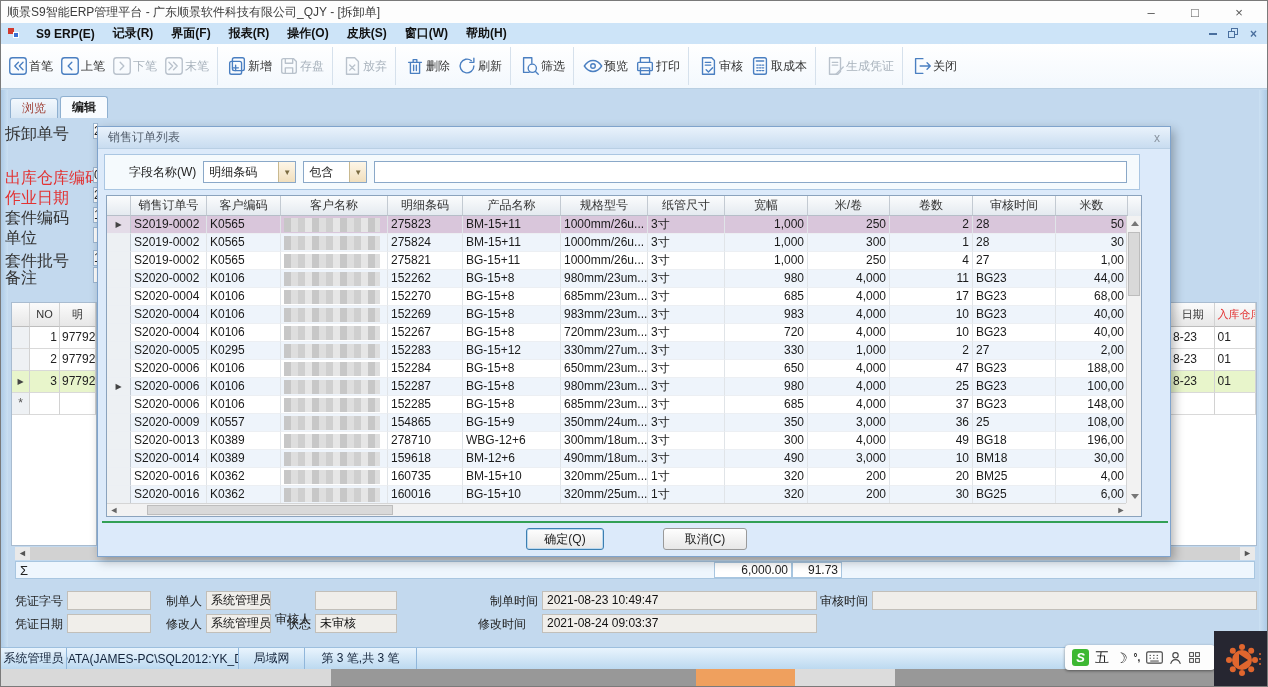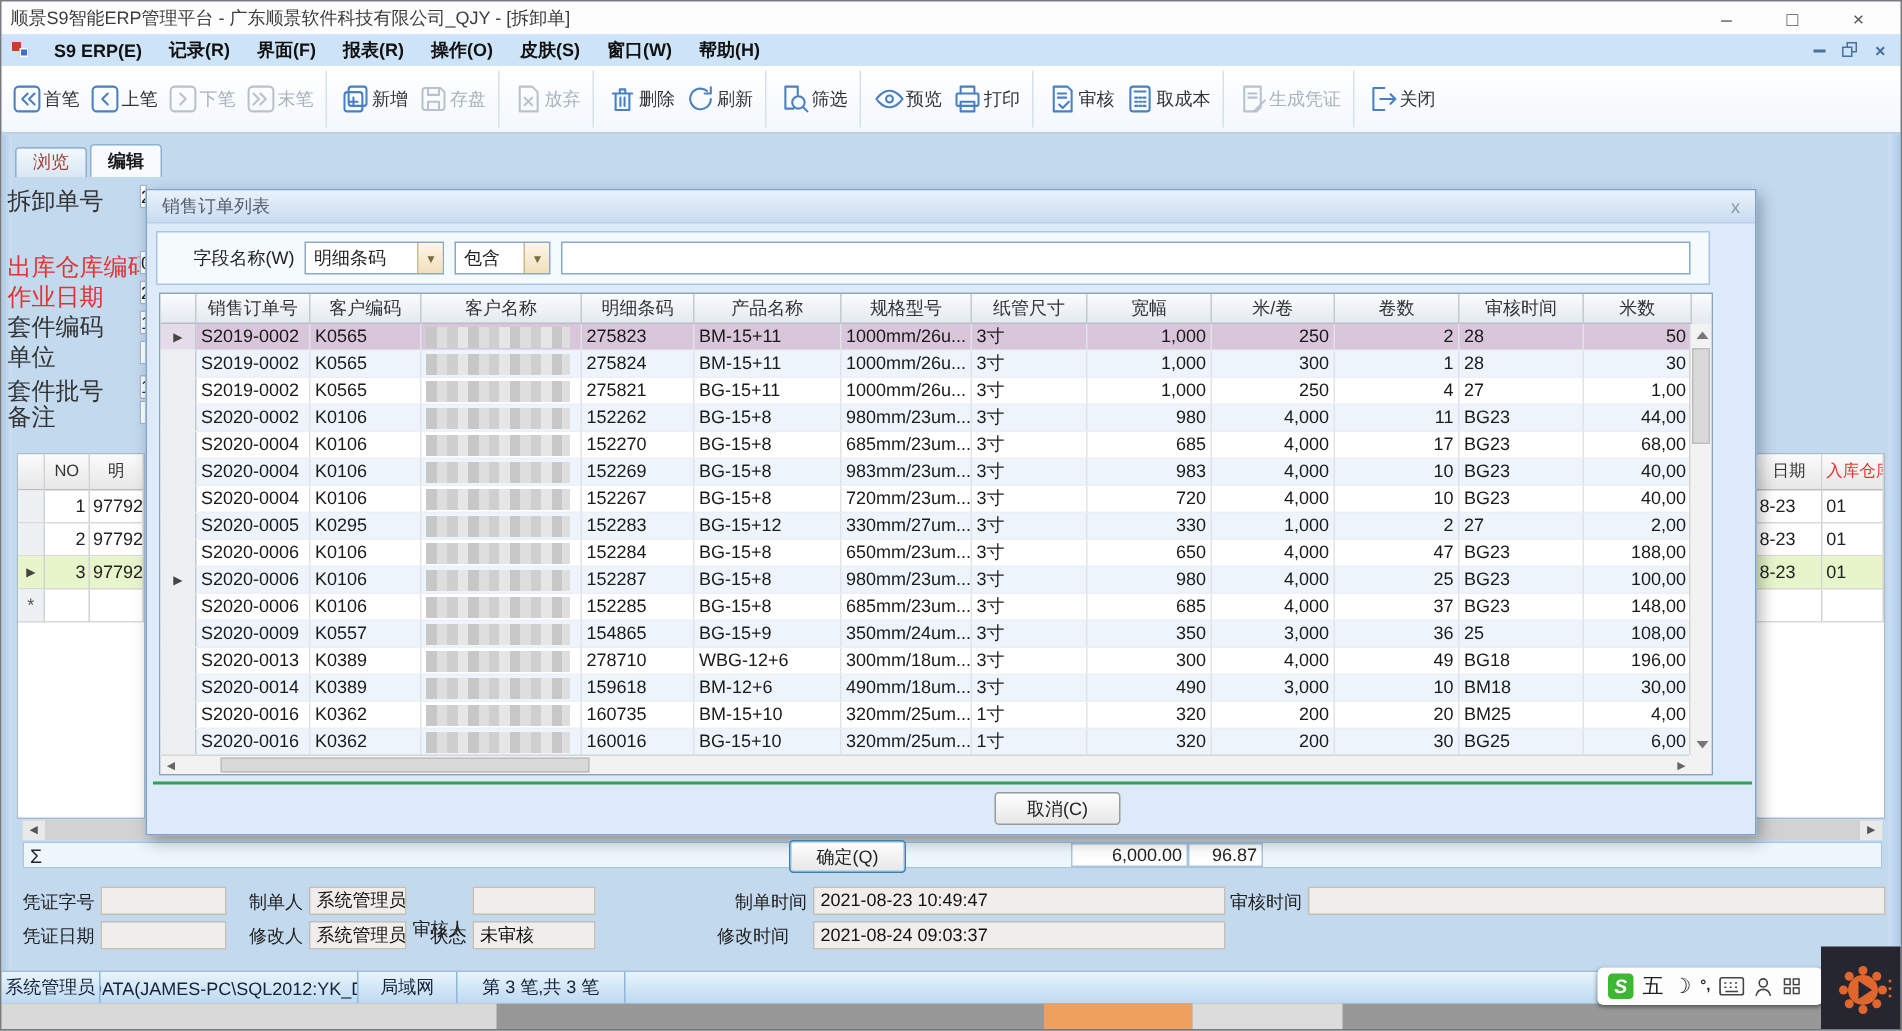--- a/index.html
+++ b/index.html
@@ -128,21 +128,21 @@
   .tri.up{top:5px;border-left:4px solid transparent;border-right:4px solid transparent;border-bottom:5px solid #777;}
   .tri.down{bottom:5px;border-left:4px solid transparent;border-right:4px solid transparent;border-top:5px solid #777;}
   .hsb{position:absolute;left:0;bottom:0;height:13px;width:1021px;background:#f2f2f2;border-top:1px solid #d5d5d5;}
   .hsb .hthumb{position:absolute;left:40px;top:1px;width:246px;height:10px;background:#d9d9d9;border:1px solid #bdbdbd;}
   .hsb .ha{position:absolute;top:0;width:14px;height:12px;color:#666;font-size:9px;line-height:12px;text-align:center;}
   .gcorner{position:absolute;right:0;bottom:0;width:15px;height:13px;background:#f2f2f2;}
   .gline{position:absolute;left:4px;top:394px;width:1066px;height:2px;background:#33a055;}
   .dbtn{position:absolute;top:401px;height:22px;font-size:12px;color:#222;
     background:linear-gradient(#fefefe,#e7e7e7);border:1px solid #9a9a9a;border-radius:3px;
     display:flex;align-items:center;justify-content:center;cursor:pointer;}
-  .dbtn.ok{left:428px;width:78px;border-color:#3c7fb1;box-shadow:0 0 0 1px #bcd8ee inset;margin-top:32px;}
+  .dbtn.ok{left:428px;width:78px;border-color:#3c7fb1;box-shadow:0 0 0 1px #bcd8ee inset;}
   .dbtn.cancel{left:565px;width:84px;}
 </style>
 </head>
 <body>
 
 <div id="app">
 
   <div class="titlebar">
     <span>顺景S9智能ERP管理平台 - 广东顺景软件科技有限公司_QJY - [拆卸单]</span>
     <div class="win-controls">
@@ -382,21 +382,21 @@
     </div>
 
     <div class="mainhsb">
       <span class="arr" style="left:0;">◄</span>
       <span class="arr" style="right:0;">►</span>
     </div>
 
     <div class="sumrow">
       <span class="sig">Σ</span>
       <span class="sumcell" style="left:698px;width:78px;">6,000.00</span>
-      <span class="sumcell" style="left:776px;width:50px;">96.87</span>
+      <span class="sumcell" style="left:776px;width:50px;">91.73</span>
     </div>
 
     <div id="footer">
         <div class="ff-label" style="left: -14px; top: 503px;">凭证字号</div>
         <div class="ff-input" style="left: 66px; top: 501px; width: 84px;"></div>
         <div class="ff-label" style="left: 125px; top: 503px;">制单人</div>
         <div class="ff-input" style="left: 205px; top: 501px; width: 65px;">系统管理员</div>
         <div class="ff-label" style="left: 234px; top: 521px;">审核人</div>
         <div class="ff-input" style="left: 314px; top: 501px; width: 82px;"></div>
         <div class="ff-label" style="left: 461px; top: 503px;">制单时间</div>

